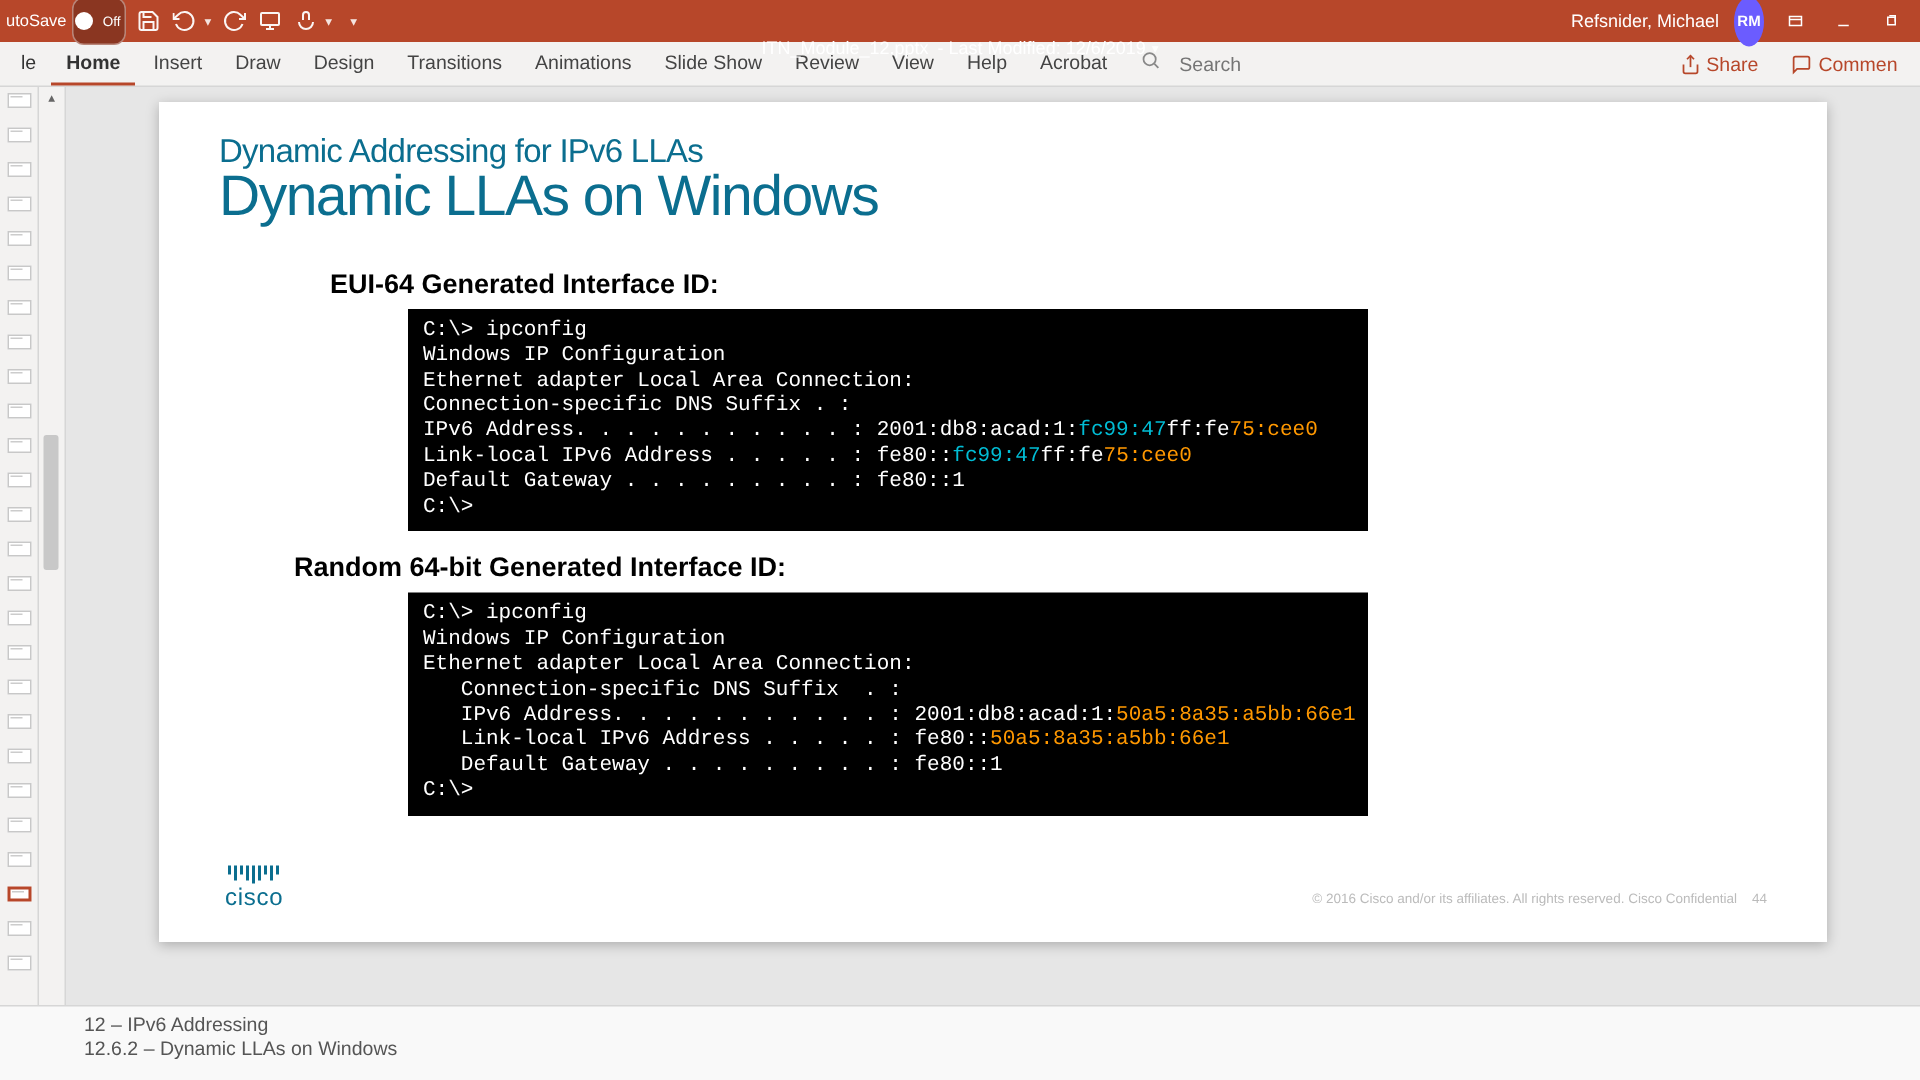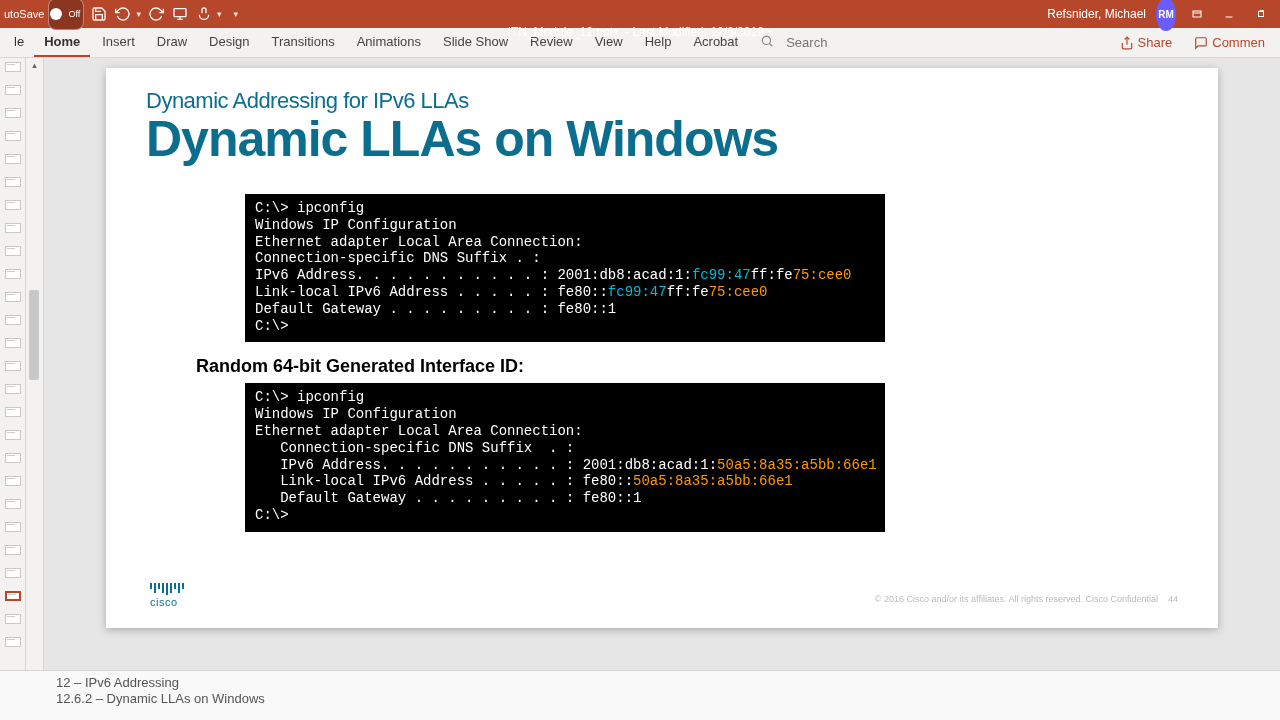--- a/index.html
+++ b/index.html
@@ -41,30 +41,30 @@
 .thumbnail-mini::before{content:'';position:absolute;left:1px;top:1px;width:8px;height:1px;background:#ccc;}
 .scroll-gutter { width: 18px; background: #f3f2f1; border-right:1px solid #d6d6d6; display:flex; flex-direction:column; align-items:center;}
 .scroll-up{font-size:9px;color:#666;padding-top:2px;}
 .scroll-track{flex:1;width:100%;position:relative;}
 .scroll-thumb{position:absolute;left:3px;top:220px;width:10px;height:90px;background:#c8c8c8;border-radius:2px;}
 
 .slide-canvas { flex: 1; display: flex; align-items: flex-start; justify-content: center; padding: 10px 40px 8px; overflow: hidden; }
 .slide { background: #fff; width: 1112px; height: 560px; box-shadow: 0 2px 8px rgba(0,0,0,.25); position: relative; padding: 20px 40px 12px 40px; }
 
 .slide-pretitle { color: #0b6e8f; font-size: 22px; font-weight: 400; letter-spacing: -.5px;}
-.slide-title { color: #0b6e8f; font-size: 50px; font-weight: 700; margin-top: -4px; letter-spacing:-1px;}
+.slide-title { color: #0b6e8f; font-size: 38px; font-weight: 400; margin-top: -4px; letter-spacing:-1px;}
 .slide-body { margin-top: 26px; padding: 0 10px 0 46px; }
 .slide-para { font-size: 20px; line-height: 1.32; color: #111; }
 .sub-heading { font-size: 18px; font-weight: 700; margin: 14px 0 6px 28px; color:#000;}
 
-.terminal { background: #000; color: #fff; font-family: "Courier New", monospace; font-size: 14px; line-height: 1.2; margin-left: 53px; padding: 6px 10px 8px; white-space: pre; width: 640px; }
+.terminal { background: #000; color: #fff; font-family: "Courier New", monospace; font-size: 14px; line-height: 1.2; margin-left: 80px; padding: 6px 10px 8px; white-space: pre; width: 640px; }
 .terminal .hl1 { color: #00bcd4; }
 .terminal .hl2 { color: #ff9800; }
 
-.cisco-logo { position: absolute; left: 44px; bottom: 20px; color:#0b6e8f; font-family:Arial; font-size: 11px; letter-spacing:.5px;}
+.cisco-logo { position: absolute; left: 44px; bottom: 20px; color:#0b6e8f; font-family:Arial; font-size: 16px; letter-spacing:.5px;}
 .cisco-bars { display:flex; gap:2px; margin-bottom:1px; justify-content:center;}
 .cisco-bars span{width:2px;background:#0b6e8f;display:inline-block;}
 .cisco-bars span:nth-child(1){height:6px;} .cisco-bars span:nth-child(2){height:10px;} .cisco-bars span:nth-child(3){height:6px;}
 .cisco-bars span:nth-child(4){height:10px;} .cisco-bars span:nth-child(5){height:12px;} .cisco-bars span:nth-child(6){height:10px;}
 .cisco-bars span:nth-child(7){height:6px;} .cisco-bars span:nth-child(8){height:10px;} .cisco-bars span:nth-child(9){height:6px;}
 .footer-line { position: absolute; right: 40px; bottom: 24px; font-size: 9px; color: #bbb; }
 
 
 .notes-pane { height: 62px; background: #f9f9f9; border-top: 1px solid #d6d6d6; padding: 4px 56px; font-size: 13px; color: #555; line-height: 1.25; overflow:hidden;}
 </style>
@@ -213,20 +213,21 @@
     <div class="scroll-track">
       <div class="scroll-thumb"></div>
     </div>
   </div>
 
   <div class="slide-canvas">
     <div class="slide">
       <div class="slide-pretitle">Dynamic Addressing for IPv6 LLAs</div>
       <div class="slide-title">Dynamic LLAs on Windows</div>
       <div class="slide-body">
+        <div class="sub-heading">EUI-64 Generated Interface ID:</div>
         <div class="terminal"><span>C:\&gt; ipconfig</span>
 <span>Windows IP Configuration</span>
 <span>Ethernet adapter Local Area Connection:</span>
 <span>Connection-specific DNS Suffix . :</span>
 <span>IPv6 Address. . . . . . . . . . . : 2001:db8:acad:1:</span><span class="hl1">fc99:47</span><span>ff:fe</span><span class="hl2">75:cee0</span>
 <span>Link-local IPv6 Address . . . . . : fe80::</span><span class="hl1">fc99:47</span><span>ff:fe</span><span class="hl2">75:cee0</span>
 <span>Default Gateway . . . . . . . . . : fe80::1</span>
 <span>C:\&gt;</span></div>
         <div class="sub-heading" style="margin-left:4px">Random 64-bit Generated Interface ID:</div>
         <div class="terminal"><span>C:\&gt; ipconfig</span>

